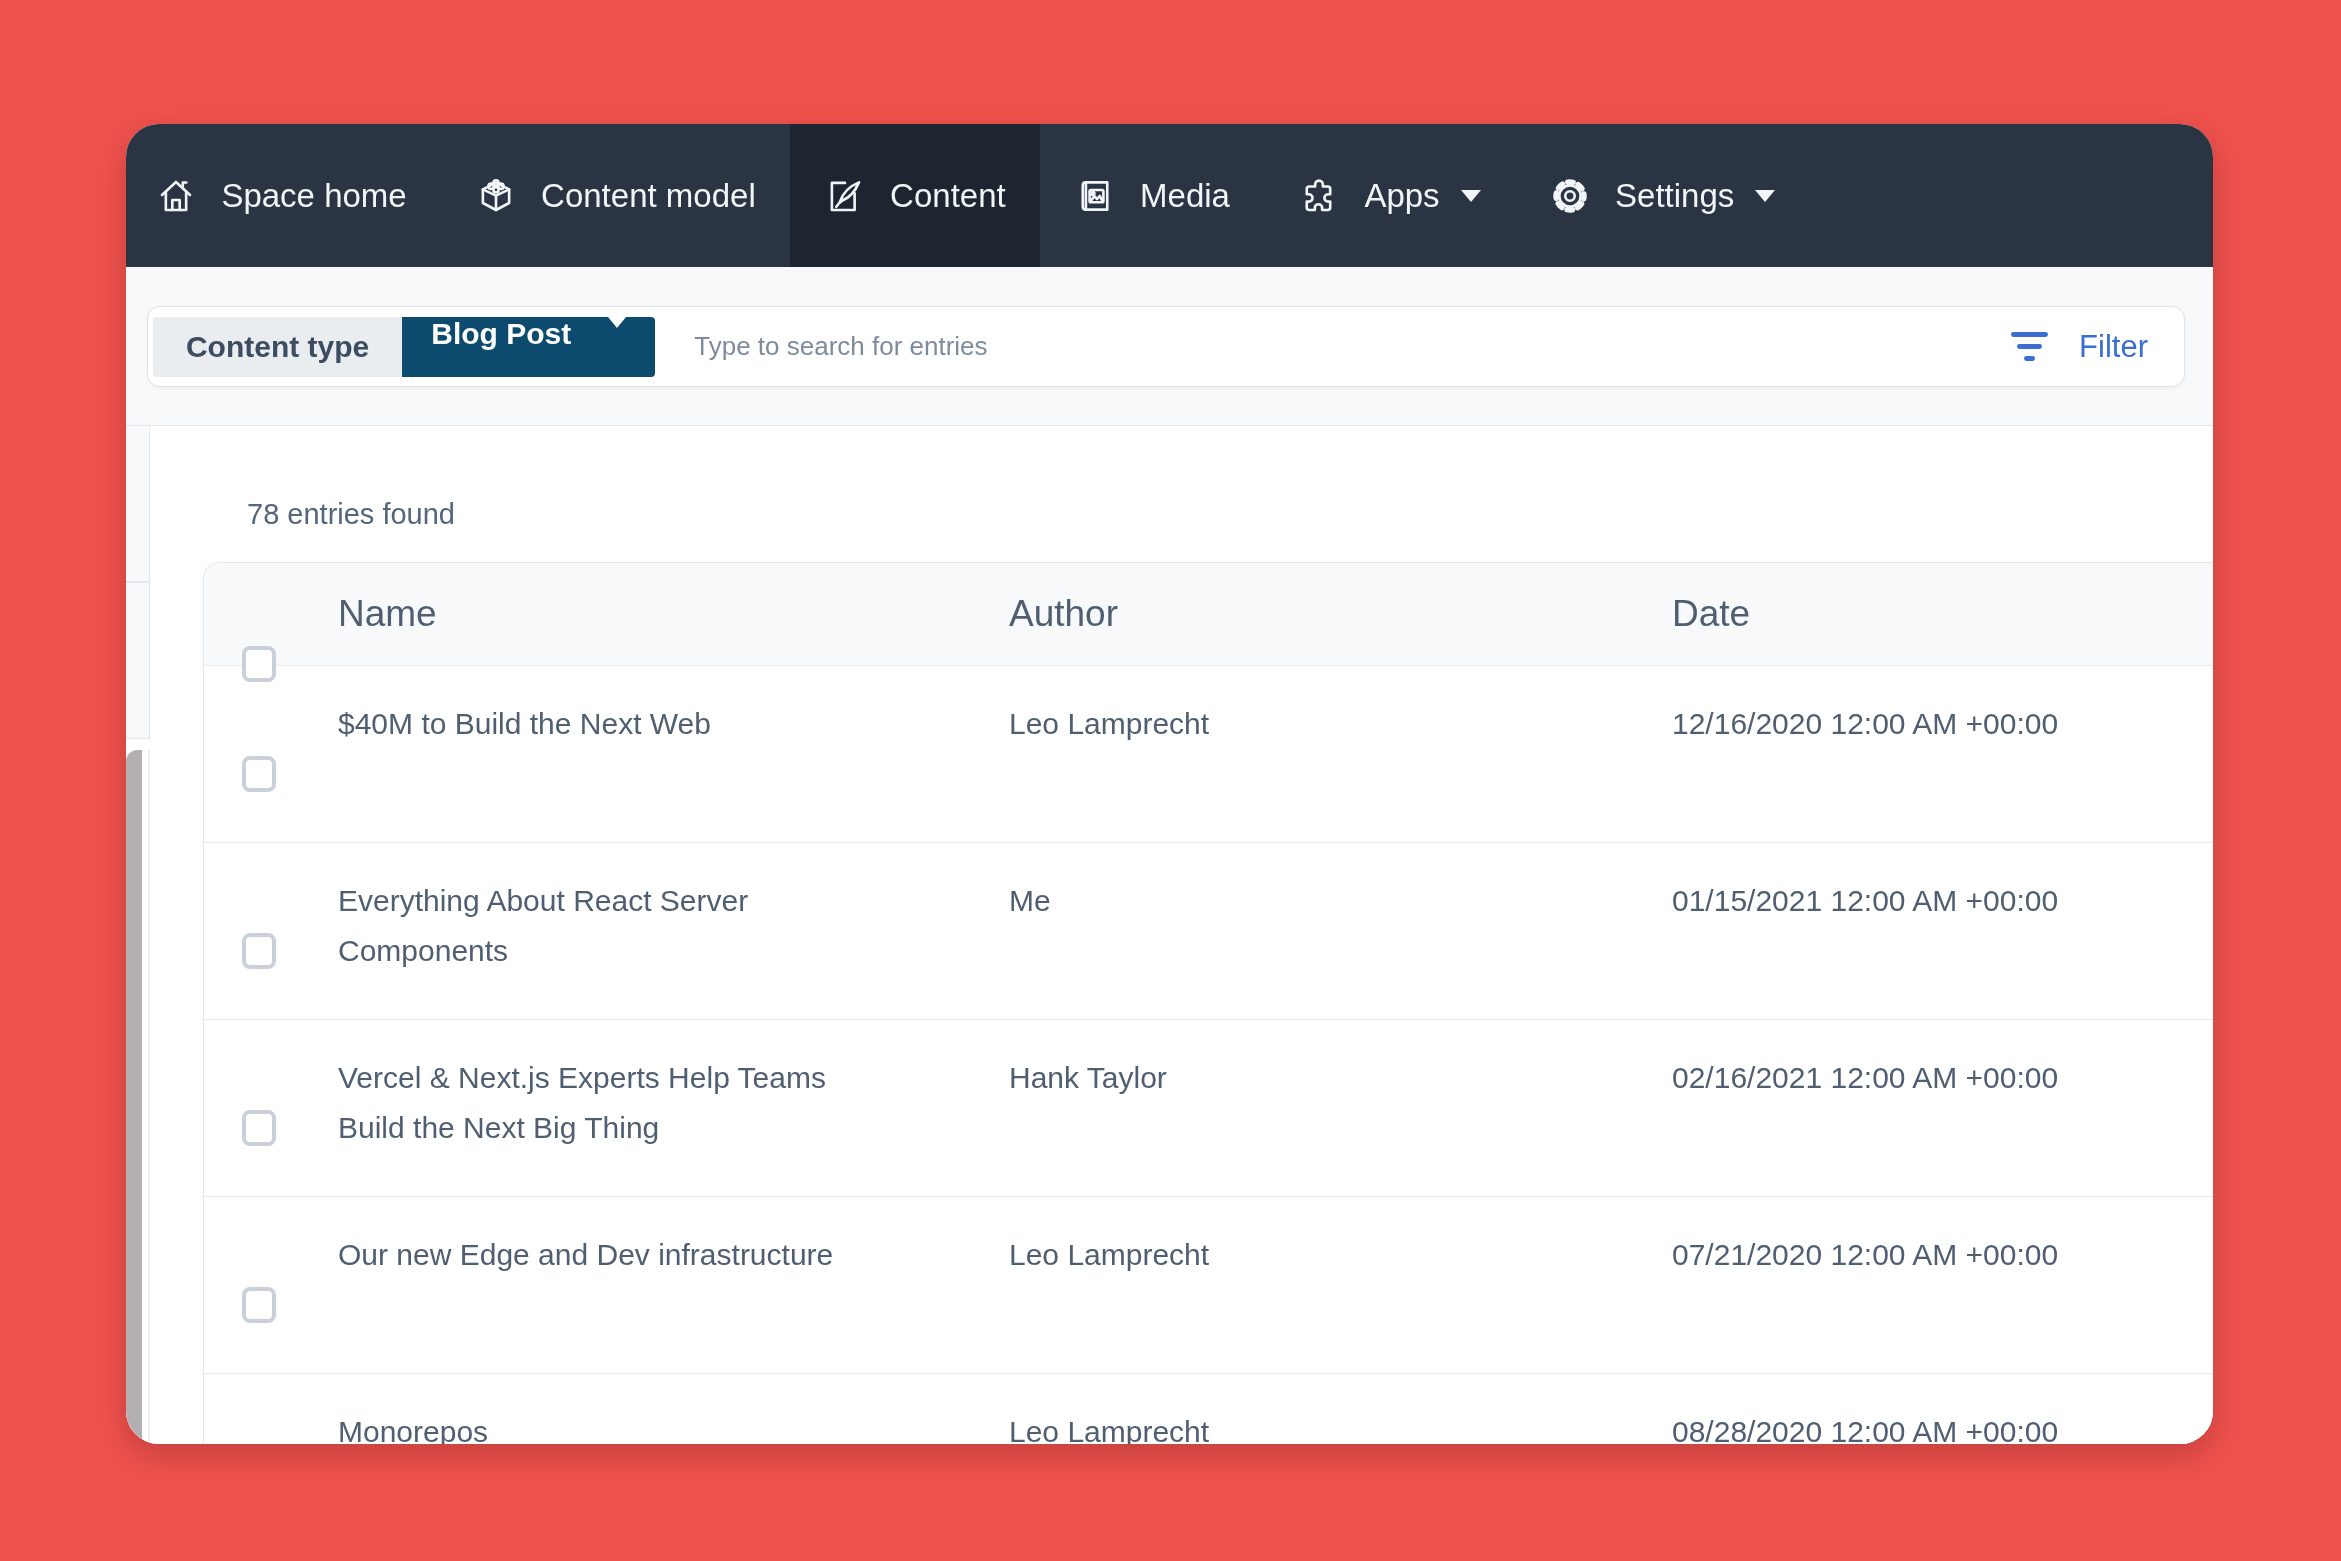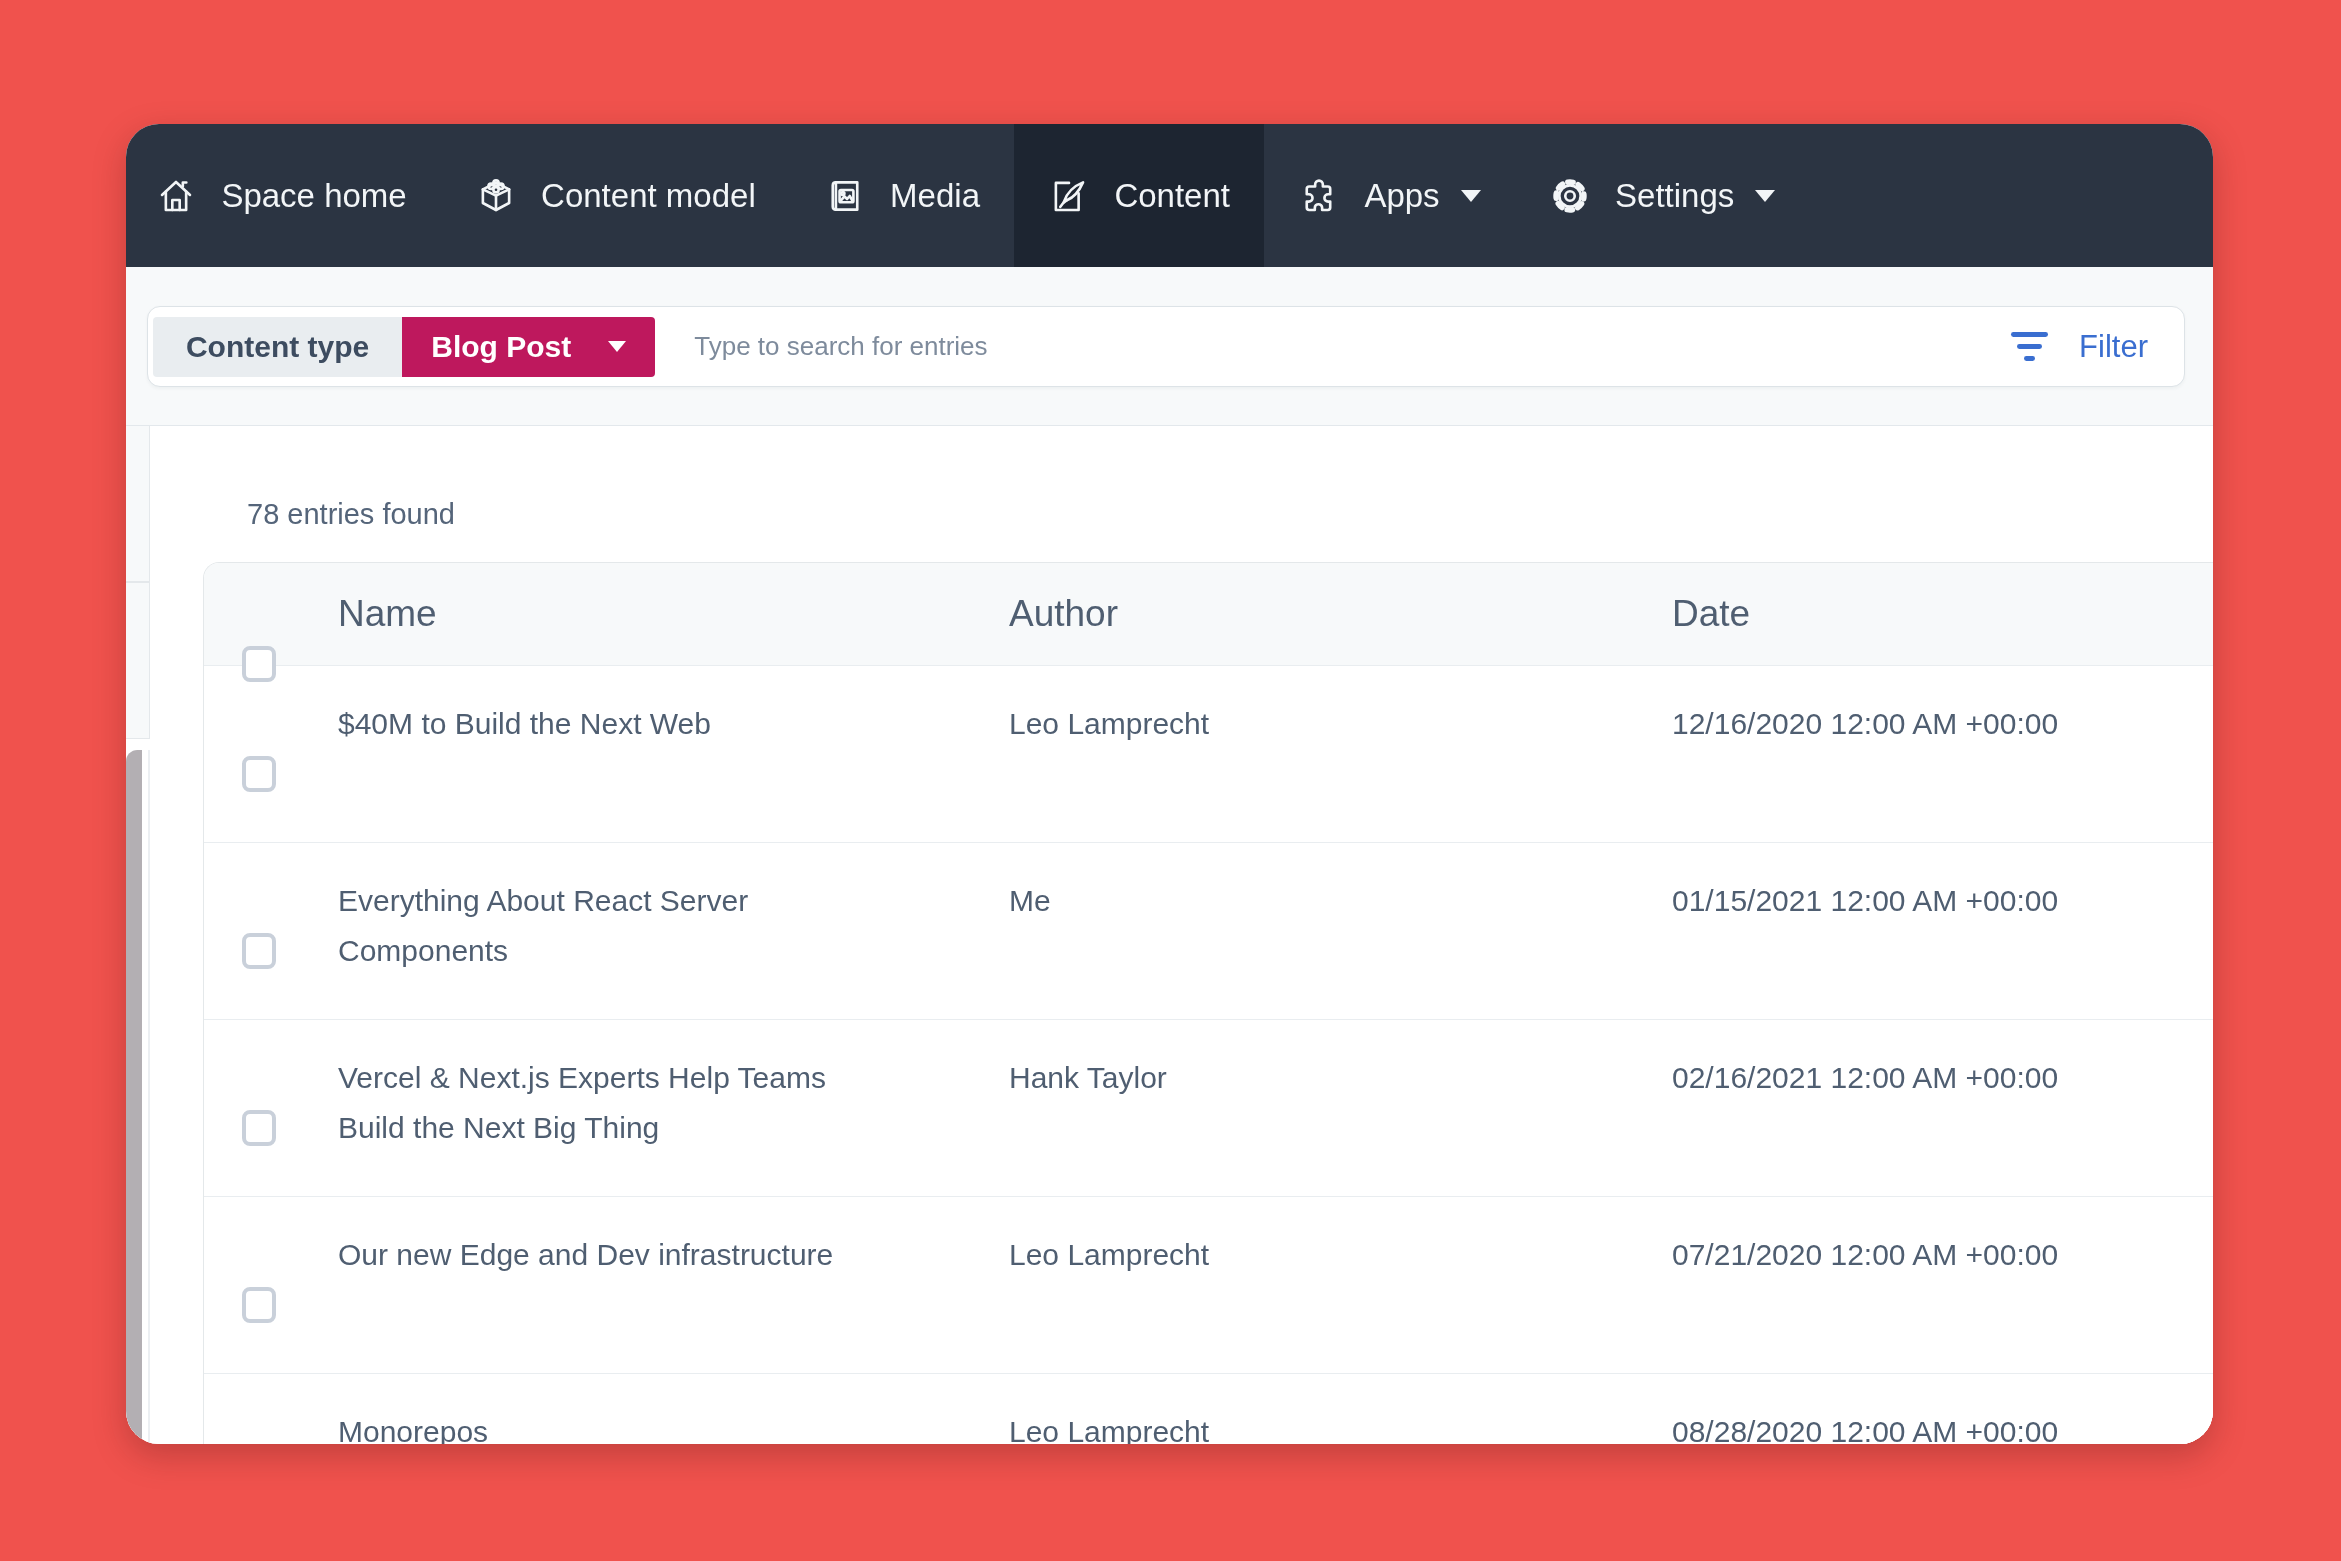--- a/index.html
+++ b/index.html
@@ -56,23 +56,23 @@
     display:flex; align-items:stretch; height:60px;
     margin-left:4.9px; border-radius:4px; overflow:hidden;
     flex:0 0 auto;
   }
   .seg-label {
     background:#e9edf0; color:#3d4c60;
     font-size:30px; font-weight:bold;
     display:flex; align-items:center; padding:0 33px;
   }
   .seg-value {
-    background:#be185d; color:#ffffff;
+    background:#0c4a6e; color:#ffffff;
     font-size:30px; font-weight:bold;
-    display:flex; align-items:center; gap:37px; padding:0 29px;
+    display:flex; gap:37px; padding:0 29px;
     cursor:pointer;
   }
   .seg-caret { width:0; height:0;
     border-left:9.8px solid transparent; border-right:9.8px solid transparent;
     border-top:11.4px solid #ffffff; }
   .search-placeholder {
     margin-left:39px; font-size:26px; color:#7e8b9c;
     flex:1 1 auto; white-space:nowrap; overflow:hidden;
   }
   .filter-btn {
@@ -174,42 +174,42 @@
           <path d="M12 11.8 V20"></path>
           <circle cx="12" cy="4.6" r="1.5"></circle>
           <circle cx="9.2" cy="6.4" r="1.5"></circle>
           <circle cx="14.8" cy="6.4" r="1.5"></circle>
           <circle cx="12" cy="8.4" r="1.5"></circle>
         </svg>
       </span>
       <span>Content model</span>
     </div>
 
+    <div class="nav-item active">
+      <span class="nav-icon">
+        <svg viewBox="0 0 24 24">
+          <path d="M17.5 10.5 V20 H4.5 V4.5 H12"></path>
+          <path d="M9 15.5 C10.5 10.8 14 6.6 20 4.2 C17.8 9.2 14.8 12.8 10.8 14.4"></path>
+          <path d="M7 18.2 C7.8 16.8 9.2 15.4 10.8 14.4"></path>
+        </svg>
+      </span>
+      <span>Content</span>
+    </div>
+
     <div class="nav-item">
       <span class="nav-icon">
         <svg viewBox="0 0 24 24">
           <path d="M6.8 4.2 H19 V19.8 H6.8 C5.6 19.8 5 19 5 18 V6 C5 5 5.6 4.2 6.8 4.2 Z"></path>
           <path d="M6.8 4.2 C6.8 4.2 6.8 19.8 6.8 19.8"></path>
           <rect x="8.9" y="8.6" width="7.9" height="7" rx="0.8"></rect>
           <circle cx="10.8" cy="10.6" r="0.85"></circle>
           <path d="M9.6 14.6 L11.7 12.2 L13.2 13.7 L14.7 12 L16.2 14.6"></path>
         </svg>
       </span>
       <span>Media</span>
-    </div>
-
-    <div class="nav-item active">
-      <span class="nav-icon">
-        <svg viewBox="0 0 24 24">
-          <path d="M17.5 10.5 V20 H4.5 V4.5 H12"></path>
-          <path d="M9 15.5 C10.5 10.8 14 6.6 20 4.2 C17.8 9.2 14.8 12.8 10.8 14.4"></path>
-          <path d="M7 18.2 C7.8 16.8 9.2 15.4 10.8 14.4"></path>
-        </svg>
-      </span>
-      <span>Content</span>
     </div>
 
     <div class="nav-item">
       <span class="nav-icon">
         <svg viewBox="0 0 24 24">
           <path d="M9.8 5.4 a2.2 2.2 0 0 1 4.4 0 V6.6 H17 a1.4 1.4 0 0 1 1.4 1.4 V11 h-1.2 a2.1 2.1 0 0 0 0 4.2 h1.2 v3.4 a1.4 1.4 0 0 1 -1.4 1.4 h-3.2 v-1.2 a2.1 2.1 0 0 0 -4.2 0 V20 H6.4 A1.4 1.4 0 0 1 5 18.6 V15.2 h1.2 a2.1 2.1 0 0 0 0 -4.2 H5 V8 A1.4 1.4 0 0 1 6.4 6.6 h3.4 Z"></path>
         </svg>
       </span>
       <span>Apps</span>
       <span class="nav-caret"></span>

